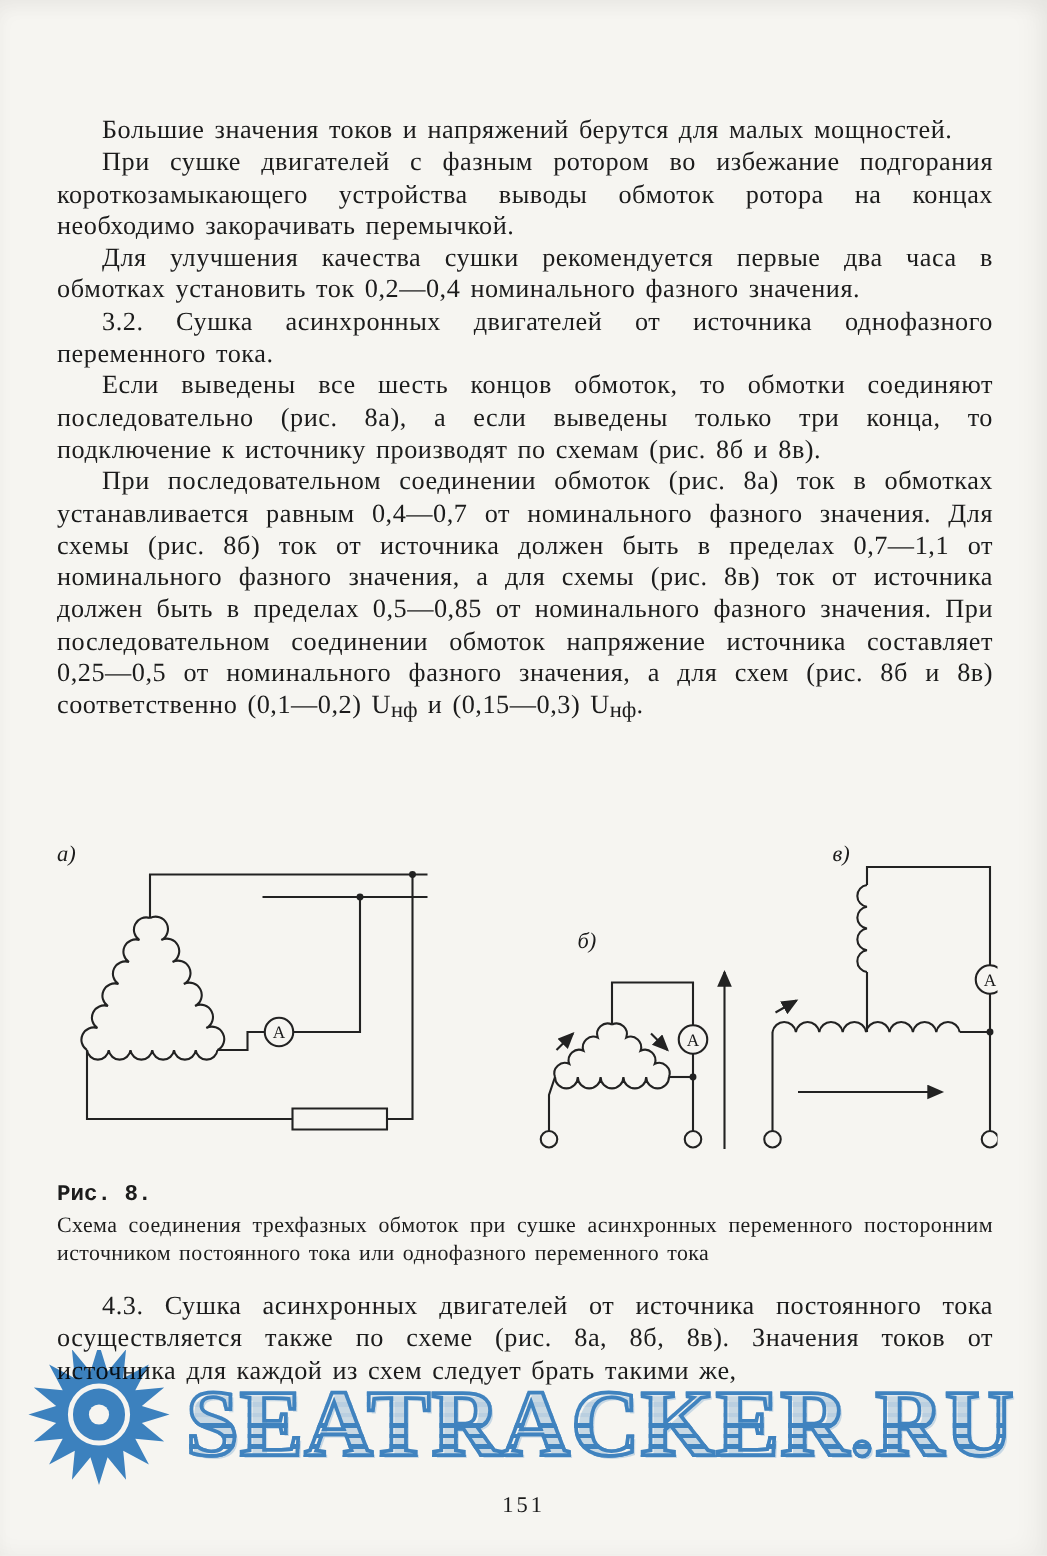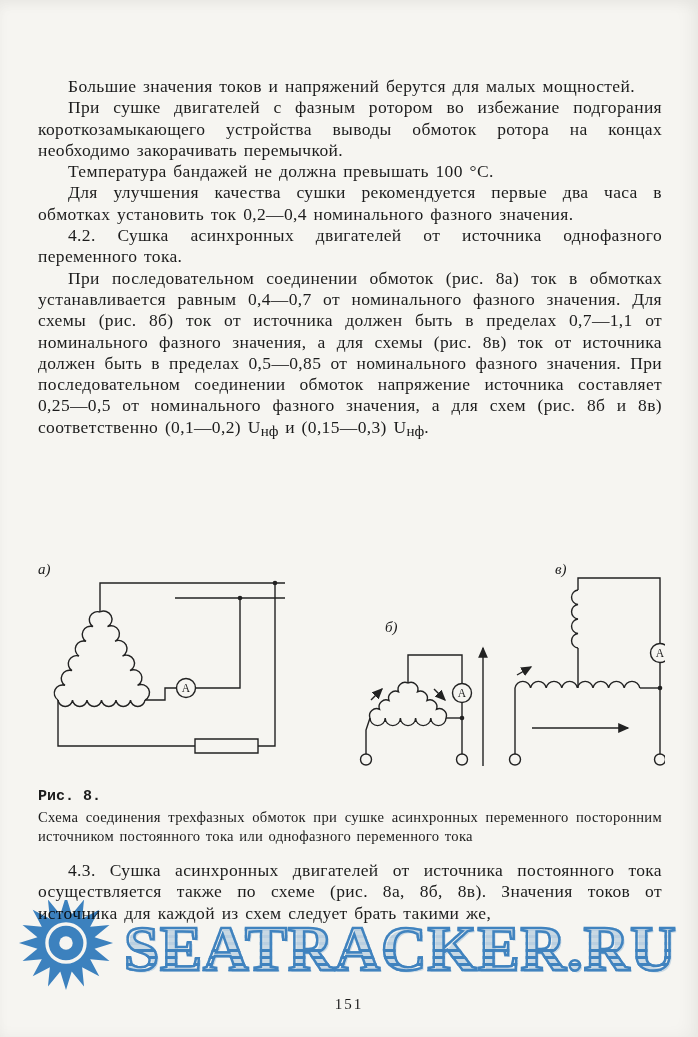--- a/index.html
+++ b/index.html
@@ -60,23 +60,23 @@
   }
 </style>
 </head>
 <body>
 
 <div class="page">
 
   <div class="text-block top-block">
     <p class="para">Большие значения токов и напряжений берутся для малых мощ­ностей.</p>
     <p class="para">При сушке двигателей с фазным ротором во избежание подго­рания короткозамыкающего устройства выводы обмоток ротора на концах необходимо закорачивать перемычкой.</p>
-    <p class="para">Температура бандажей не должна превышать 100 °С.</p>
     <p class="para">Для улучшения качества сушки рекомендуется первые два часа в обмотках установить ток 0,2—0,4 номинального фазного значе­ния.</p>
-    <p class="para">4.2. Сушка асинхронных двигателей от источника однофазного переменного тока.</p>
+    <p class="para">3.2. Сушка асинхронных двигателей от источника однофазного переменного тока.</p>
+    <p class="para">Если выведены все шесть концов обмоток, то обмотки соеди­няют последовательно (рис. 8а), а если выведены только три кон­ца, то подключение к источнику производят по схемам (рис. 8б и 8в).</p>
     <p class="para"><span>При последовательном соединении обмоток (рис. 8а) ток в об­мотках устанавливается равным 0,4—0,7 от номинального фазного значения. Для схемы (рис. 8б) ток от источника должен быть в пределах 0,7—1,1 от номинального фазного значения, а для схе­мы (рис. 8в) ток от источника должен быть в пределах 0,5—0,85 от номинального фазного значения. При последовательном соеди­нении обмоток напряжение источника составляет 0,25—0,5 от но­минального фазного значения, а для схем (рис. 8б и 8в) соответ­ственно (0,1—0,2) U</span><sub class="sub">нф</sub><span> и (0,15—0,3) U</span><sub class="sub">нф</sub><span>.</span></p>
   </div>
 
   <div class="figure">
     <svg class="fig-svg" viewBox="0 0 630 222">
       <defs>
         <marker id="arr" markerWidth="9" markerHeight="8" refX="7" refY="3.5" orient="auto">
           <path d="M0,0 L8,3.5 L0,7 Z" fill="#222"></path>
         </marker>
       </defs>

